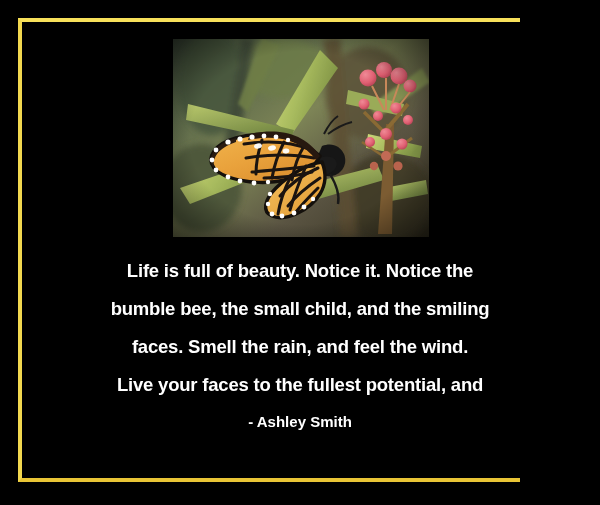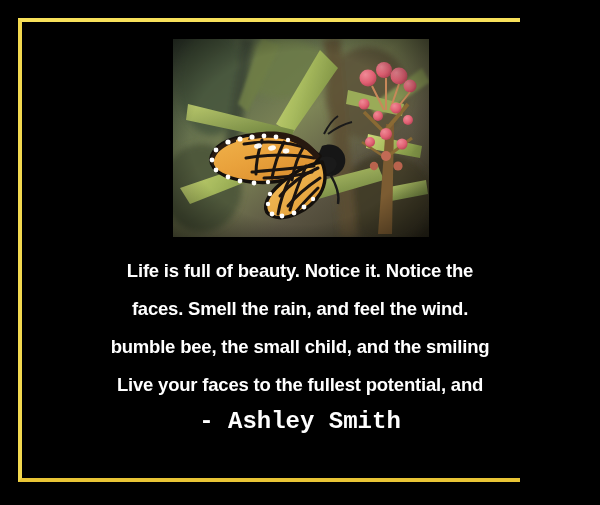--- a/index.html
+++ b/index.html
@@ -66,23 +66,23 @@
     color: #ffffff;
     font-family: "Liberation Sans", sans-serif;
     font-weight: bold;
     font-size: 18.5px;
     line-height: 38px;
     letter-spacing: -0.2px;
     white-space: nowrap;
   }
   .attribution {
     color: #ffffff;
-    font-family: Liberation Mono, monospace;
+    font-family: Liberation Sans, sans-serif;
     font-weight: bold;
-    font-size: 24px;
+    font-size: 15px;
     line-height: 33px;
     margin-top: 1px;
     white-space: nowrap;
   }
 </style>
 </head>
 <body>
 
 <div class="canvas">
 
@@ -249,19 +249,19 @@
         </g>
       </g>
 
       <rect x="0" y="0" width="258" height="200" fill="url(#vig)"></rect>
       <rect x="0" y="0" width="258" height="200" fill="none" stroke="#000000" stroke-width="2"></rect>
     </svg>
   </div>
 
   <div class="quote-block">
     <div class="quote-line">Life is full of beauty. Notice it. Notice the</div>
+    <div class="quote-line">bumble bee, the small child, and the smiling</div>
     <div class="quote-line">faces. Smell the rain, and feel the wind.</div>
-    <div class="quote-line">bumble bee, the small child, and the smiling</div>
     <div class="quote-line">Live your faces to the fullest potential, and</div>
     <div class="attribution">- Ashley Smith</div>
   </div>
 
 </div>
 
 </body></html>

